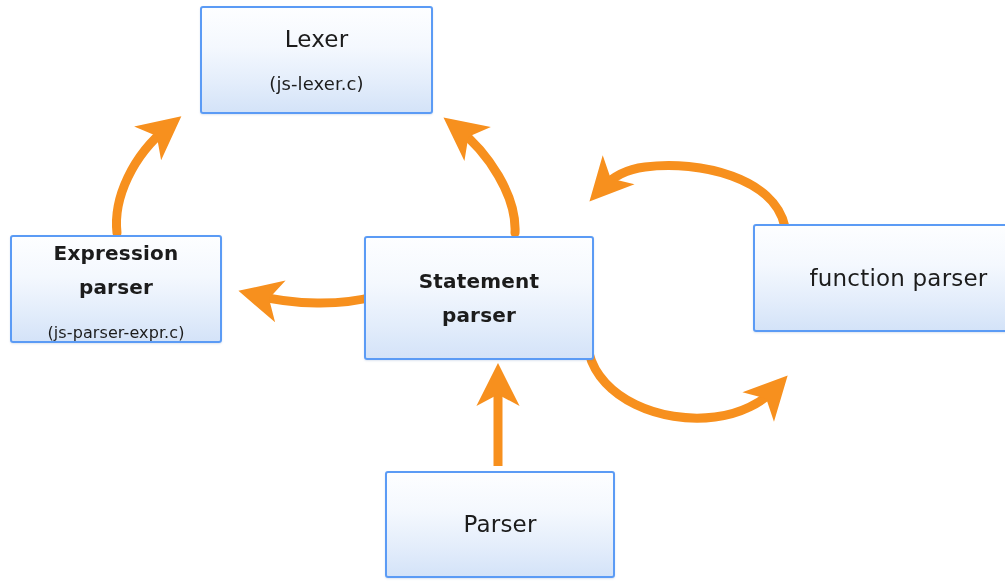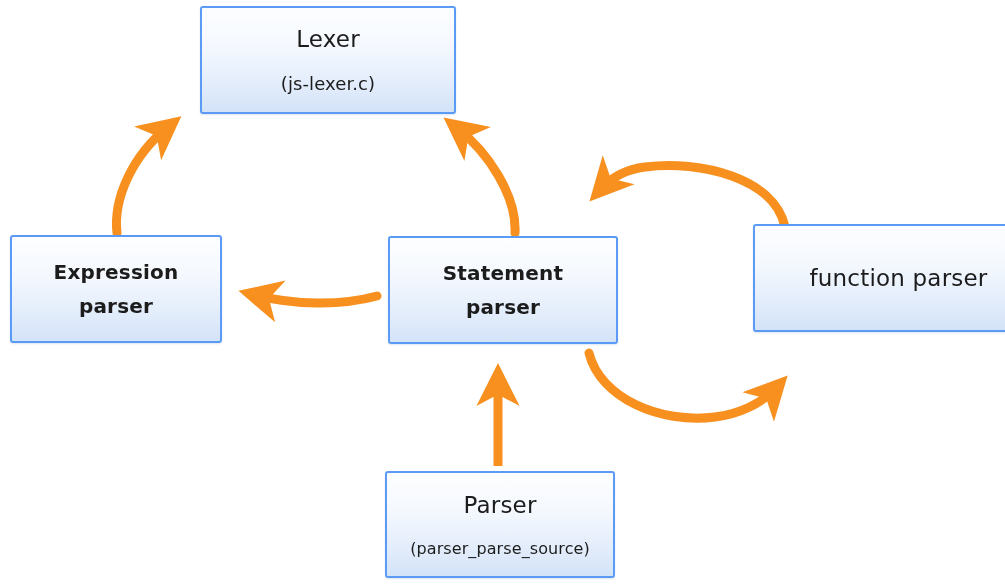--- a/index.html
+++ b/index.html
@@ -70,37 +70,37 @@
 
     <path d="M 377,296 C 340,306 295,305 255,295" fill="none" stroke="#F7901E" stroke-width="9" stroke-linecap="round" marker-end="url(#ah)"></path>
 
     <path d="M 498,466 L 498,380" fill="none" stroke="#F7901E" stroke-width="9" stroke-linecap="butt" marker-end="url(#ah)"></path>
 
     <path d="M 785,227 C 775,178 700,160 645,167 C 628,169 612,177 601,189" fill="none" stroke="#F7901E" stroke-width="9" stroke-linecap="round" marker-end="url(#ah)"></path>
 
     <path d="M 589,353 C 600,398 660,424 715,417 C 740,414 762,403 776,388" fill="none" stroke="#F7901E" stroke-width="9" stroke-linecap="round" marker-end="url(#ah)"></path>
   </svg>
 
-  <div class="node" style="left:200px; top:6px; width:256px; height:108px;">
+  <div class="node" style="left:200px; top:6px; width:233px; height:108px;">
     <div class="title">Lexer</div>
     <div class="subtitle">(js-lexer.c)</div>
   </div>
 
   <div class="node small-title small-sub" style="left:10px; top:235px; width:212px; height:108px;">
     <div class="title">Expression
 parser</div>
+    <div class="subtitle">(js-parser-expr.c)</div>
   </div>
 
-  <div class="node small-title small-sub" style="left:388px; top:236px; width:230px; height:108px;text-align:center;">
+  <div class="node small-title small-sub" style="left:364px; top:236px; width:230px; height:124px;text-align:center;">
     <div class="title">Statement
 parser</div>
   </div>
 
   <div class="node small-sub" style="left:753px; top:224px; width:291px; height:108px;">
     <div class="title">function parser</div>
   </div>
 
   <div class="node small-sub" style="left:385px; top:471px; width:230px; height:107px;">
     <div class="title">Parser</div>
-    <div class="subtitle">(parser_parse_source)</div>
   </div>
 
 </div>
 
 </body></html>

